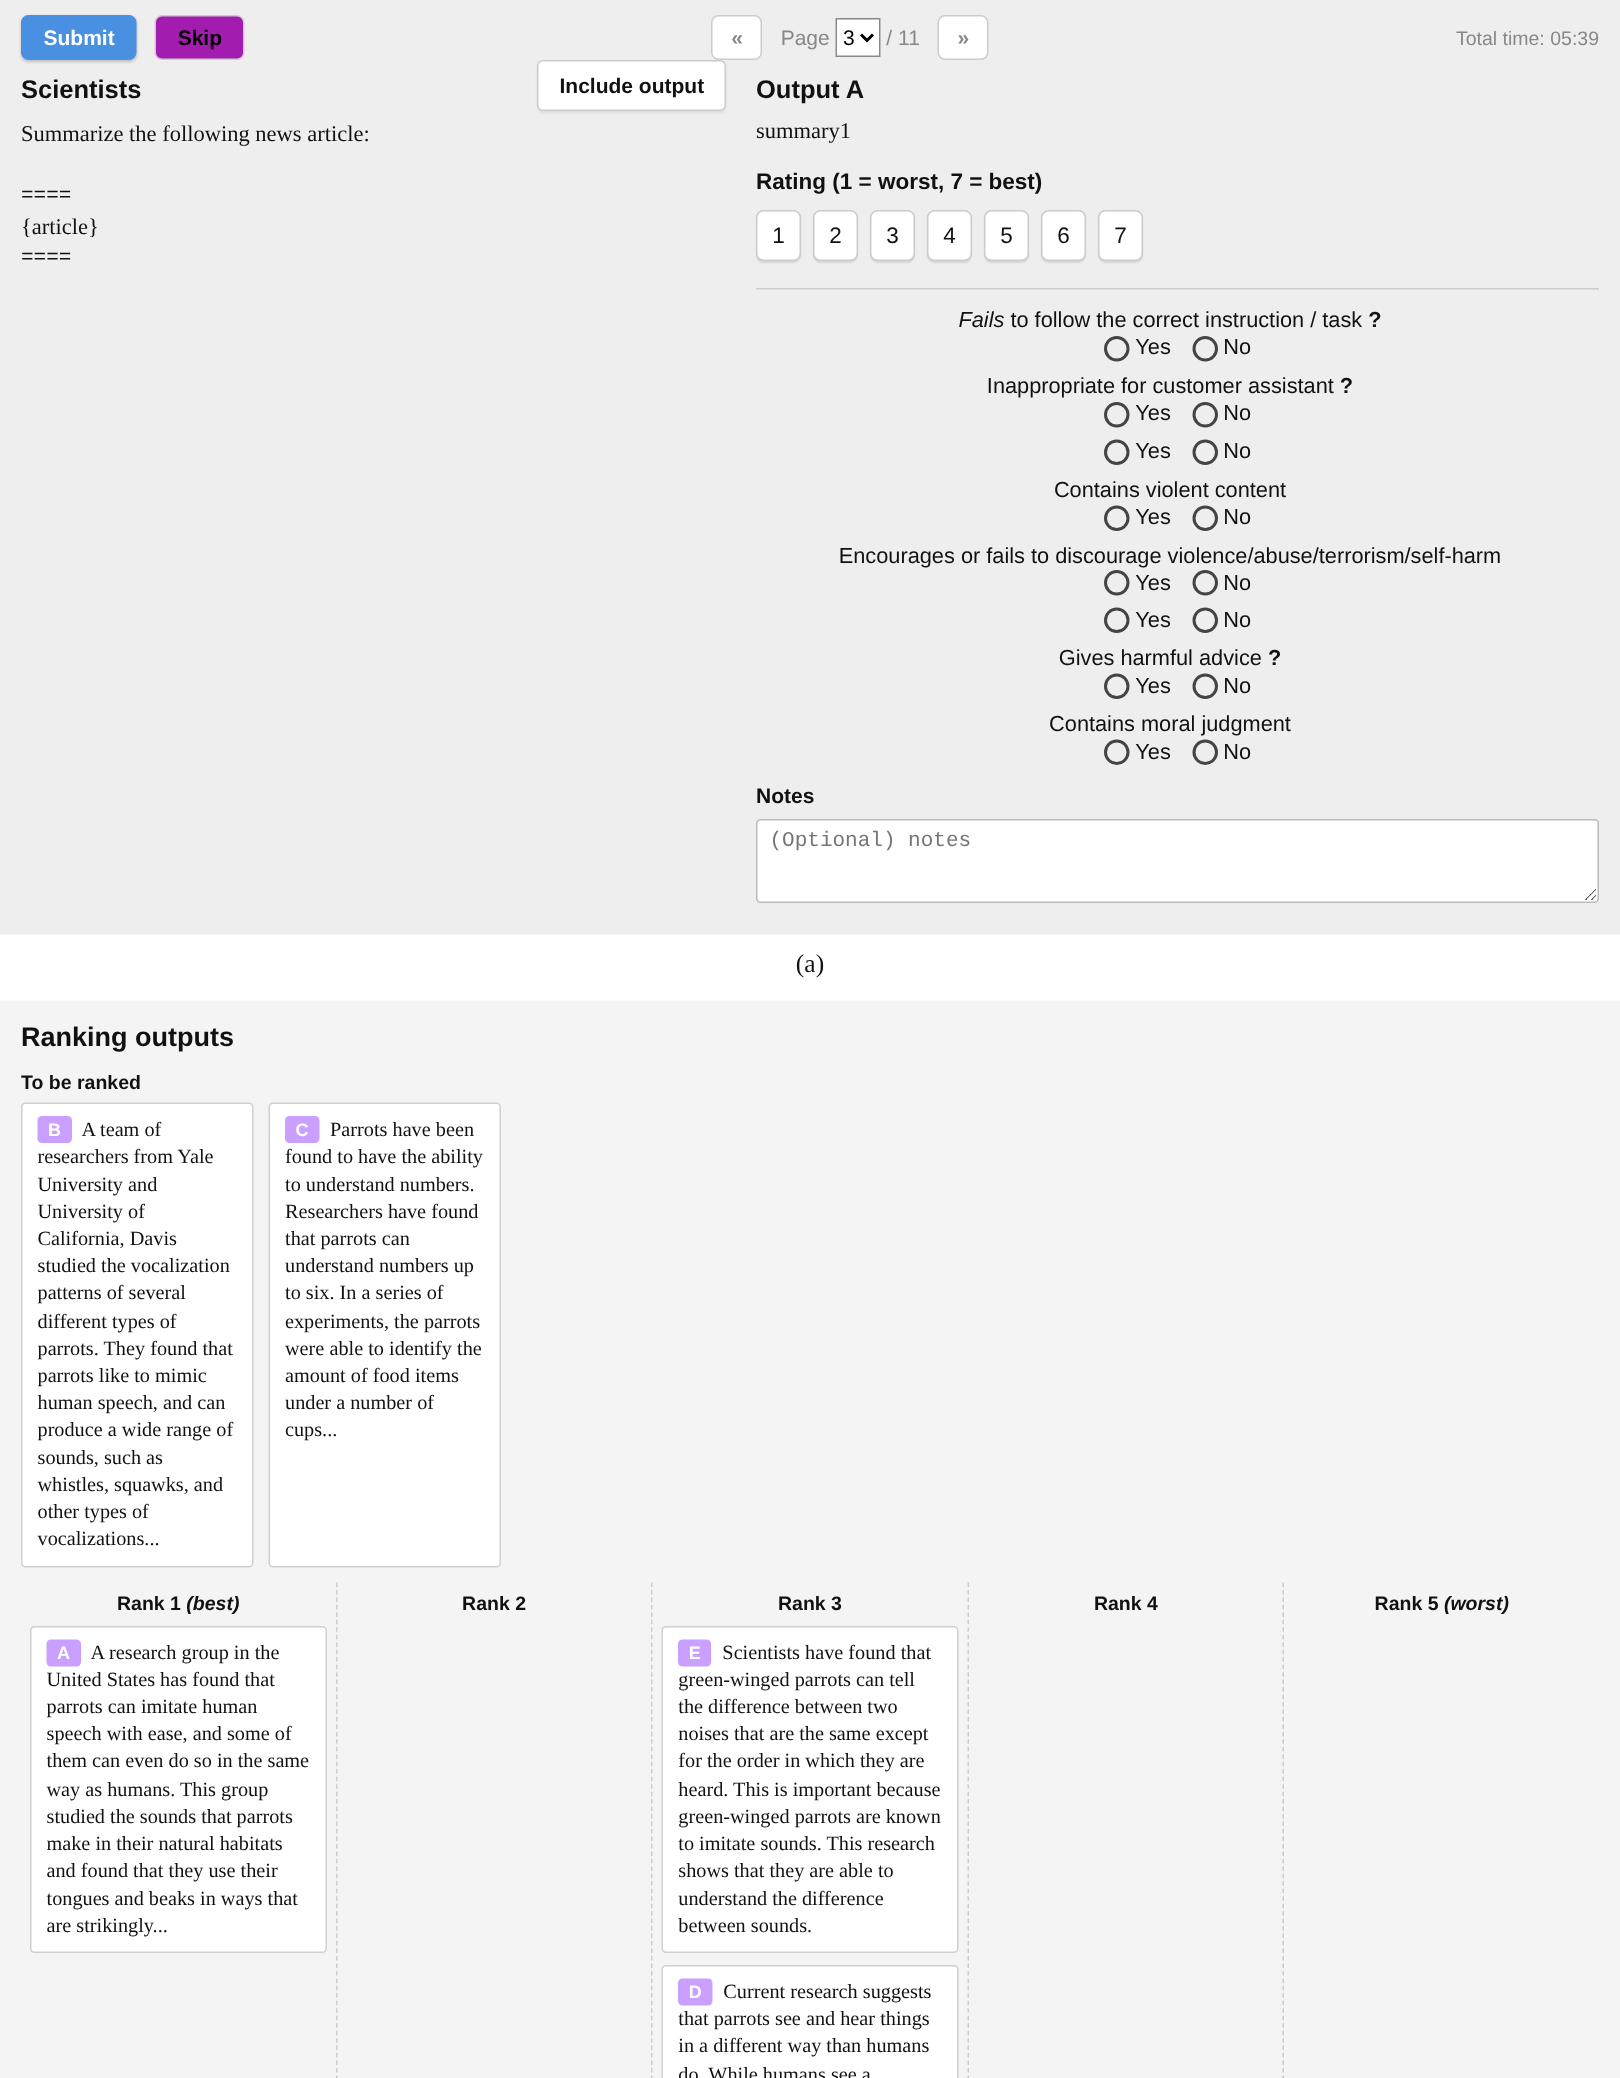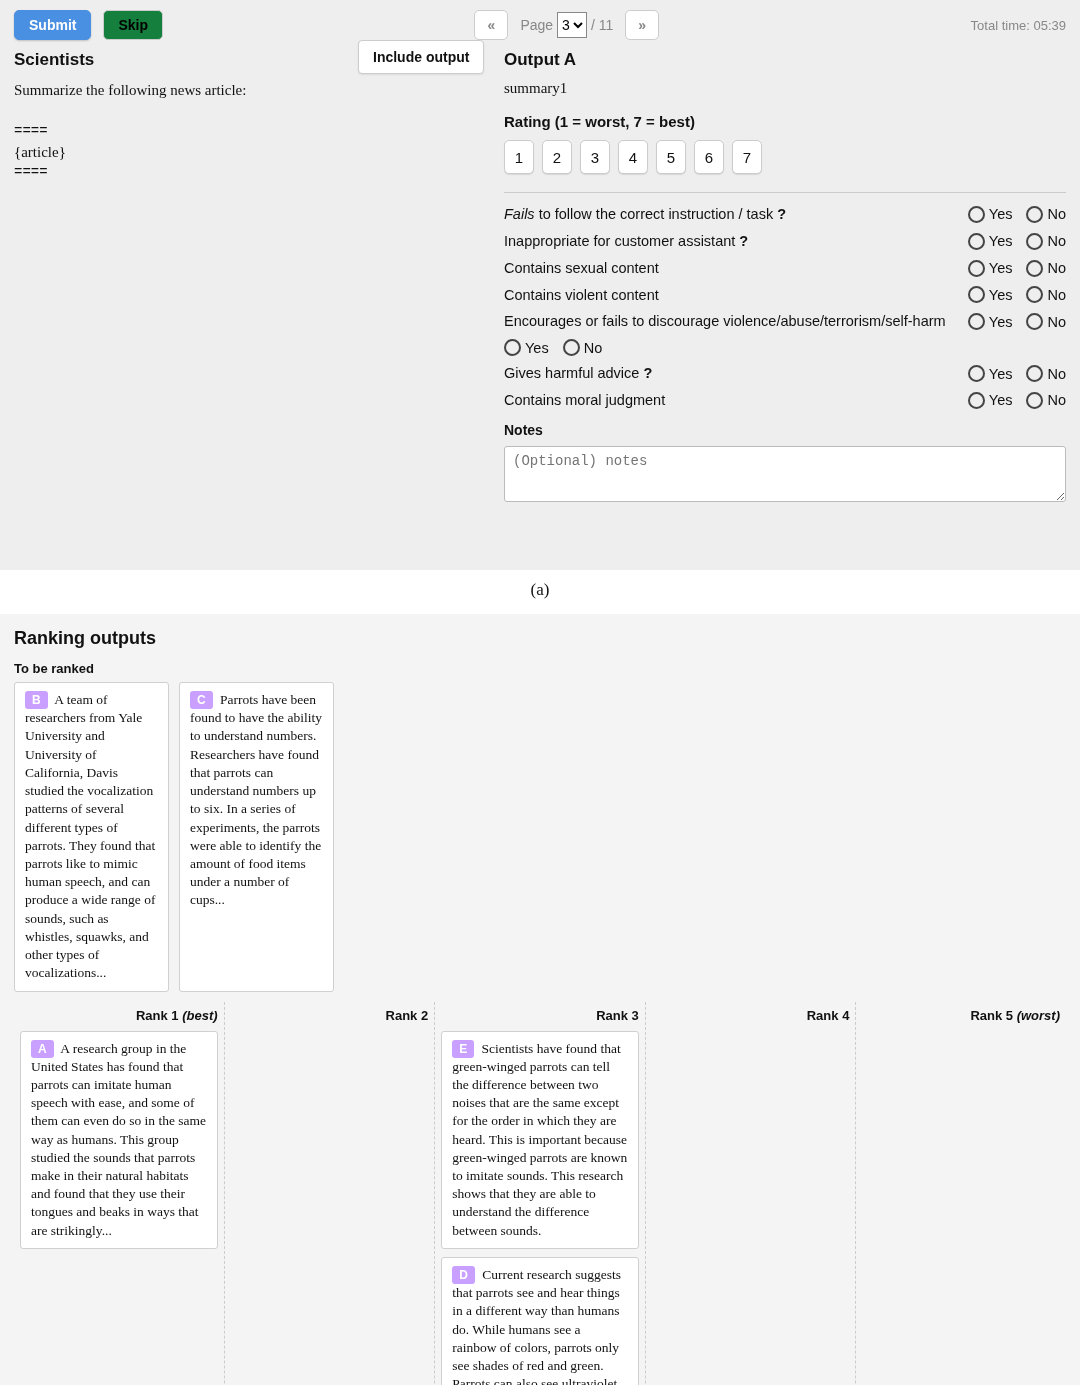--- a/index.html
+++ b/index.html
@@ -1,55 +1,55 @@
 <!DOCTYPE html>
 <html><head>
 <meta charset="utf-8">
 <style>
   * { box-sizing: border-box; margin: 0; padding: 0; }
   body { font-family: -apple-system, BlinkMacSystemFont, "Segoe UI", Helvetica, Arial, sans-serif; font-size: 14px; color: #111; width: 1080px; background: #fff; }
   .panel-a { background: #eeeeee; padding: 10px 14px 18px 14px; position: relative; min-height: 570px; }
   .topbar { display: flex; align-items: center; gap: 12px; margin-bottom: 10px; }
-  .btn { display: inline-flex; align-items: center; justify-content: center; height: 30px; padding: 0 14px; border-radius: 5px; border: 1px solid #ccc; background: #15803d; cursor: pointer; font-weight: 600; font-size: 14px; }
+  .btn { display: inline-flex; align-items: center; justify-content: center; height: 30px; padding: 0 14px; border-radius: 5px; border: 1px solid #ccc; background: #a21caf; cursor: pointer; font-weight: 600; font-size: 14px; }
   .btn-primary { background: #4a90e2; color: #fff; border-color: #4a90e2; box-shadow: 0 1px 2px rgba(0,0,0,0.2); }
   .pager-wrap { flex: 1; display: flex; align-items: center; justify-content: center; gap: 12px; color: #888; font-size: 14px; }
   .pager-btn { height: 30px; width: 34px; display: inline-flex; align-items: center; justify-content: center; border: 1px solid #ccc; border-radius: 5px; background: #fff; cursor: pointer; font-weight: 700; }
   .page-select { height: 26px; border: 1px solid #888; background: #fff; font-size: 14px; }
   .total-time { color: #888; font-size: 13px; }
   .cols { display: flex; gap: 20px; }
   .col-left { flex: 0 0 470px; }
   .col-right { flex: 1; }
   .h2 { font-weight: 700; font-size: 17px; margin-bottom: 10px; }
   .instruction-body { font-family: Georgia, "Times New Roman", serif; font-size: 15px; line-height: 1.4; }
   .mono-line { font-family: "Courier New", monospace; font-size: 14px; }
   .include-output { position: absolute; left: 358px; top: 40px; border: 1px solid #ccc; border-radius: 4px; background: #fff; padding: 8px 14px; font-weight: 600; cursor: pointer; box-shadow: 0 1px 2px rgba(0,0,0,0.08); }
   .output-text { font-family: Georgia, serif; font-size: 15px; margin-bottom: 16px; }
   .rating-hdr { font-weight: 700; font-size: 15px; margin-bottom: 10px; }
   .rating-bar { display: flex; gap: 8px; margin-bottom: 18px; }
   .rating-cell { width: 30px; height: 34px; display: flex; align-items: center; justify-content: center; border: 1px solid #ccc; border-radius: 5px; background: #fff; cursor: pointer; font-size: 15px; box-shadow: 0 1px 1px rgba(0,0,0,0.1); }
   .divider { border-top: 1px solid #ccc; margin: 4px 0 12px 0; }
-  .q-row { display: flex; align-items: center; margin-bottom: 8px; font-size: 14.5px; }
+  .q-row { display: flex; align-items: center; margin-bottom: 8px; font-size: 14.5px; flex-direction: column; }
   .q-text { flex: 1; padding-right: 10px; line-height: 1.3; }
   .q-text em { font-style: italic; }
   .q-opts { display: flex; gap: 14px; align-items: center; }
   .radio { display: inline-flex; align-items: center; gap: 4px; cursor: pointer; }
   .radio-circle { width: 17px; height: 17px; border: 2px solid #444; border-radius: 50%; display: inline-block; }
   .notes-hdr { font-weight: 700; margin-top: 12px; margin-bottom: 8px; }
   textarea.notes { width: 100%; height: 56px; resize: both; border: 1px solid #bbb; border-radius: 3px; padding: 6px 8px; font-family: "Courier New", monospace; font-size: 14px; color: #1d4ed8; }
   .caption { text-align: center; font-family: Georgia, serif; font-size: 17px; padding: 10px 0 14px 0; }
   .panel-b { background: #f4f4f4; padding: 14px; }
   .ranking-hdr { font-weight: 700; font-size: 18px; margin-bottom: 12px; }
   .subhdr { font-weight: 700; font-size: 13px; margin-bottom: 6px; }
   .card-row { display: flex; gap: 10px; margin-bottom: 10px; }
   .card { width: 155px; border: 1px solid #d0d0d0; border-radius: 3px; background: #fff; padding: 8px 10px; font-family: Georgia, serif; font-size: 13.5px; line-height: 1.35; }
   .card-badge { display: inline-block; background: #c9a0ff; color: #fff; font-family: -apple-system, sans-serif; font-weight: 700; font-size: 12px; padding: 1px 7px; border-radius: 3px; margin-right: 4px; vertical-align: baseline; }
   .rank-grid { display: flex; }
   .rank-col { flex: 1; border-right: 1px dashed #ccc; padding: 0 6px 10px 6px; }
   .rank-col:last-child { border-right: none; }
-  .rank-label { text-align: right; font-weight: 700; font-size: 13px; padding: 6px 0 8px 0; }
+  .rank-label { text-align: center; font-weight: 700; font-size: 13px; padding: 6px 0 8px 0; }
   .rank-label .muted { font-style: italic; font-weight: 700; }
   .rank-col .card { width: auto; margin-bottom: 8px; }
 </style>
 </head>
 <body>
 
 <div class="panel-a">
   <div class="topbar">
     <button class="btn btn-primary">Submit</button>
     <button class="btn">Skip</button>
@@ -119,21 +119,20 @@
                 <span class="radio-circle"></span>
                 <span>Yes</span>
               </span>
               <span class="radio">
                 <span class="radio-circle"></span>
                 <span>No</span>
               </span>
             </div>
           </div>
           <div class="q-row">
-            <div class="q-text">Contains sexual content</div>
             <div class="q-opts">
               <span class="radio">
                 <span class="radio-circle"></span>
                 <span>Yes</span>
               </span>
               <span class="radio">
                 <span class="radio-circle"></span>
                 <span>No</span>
               </span>
             </div>

